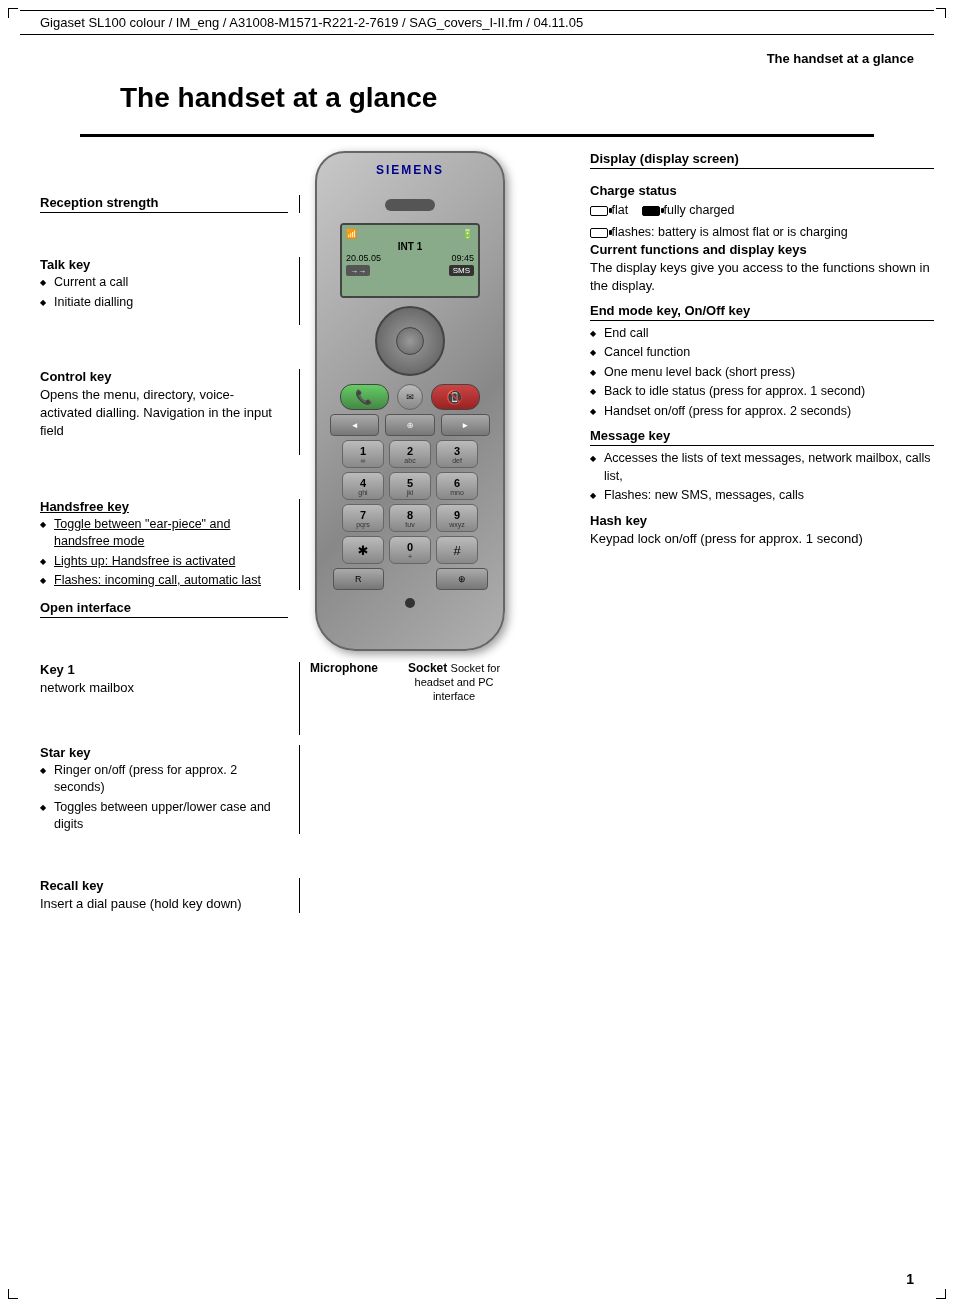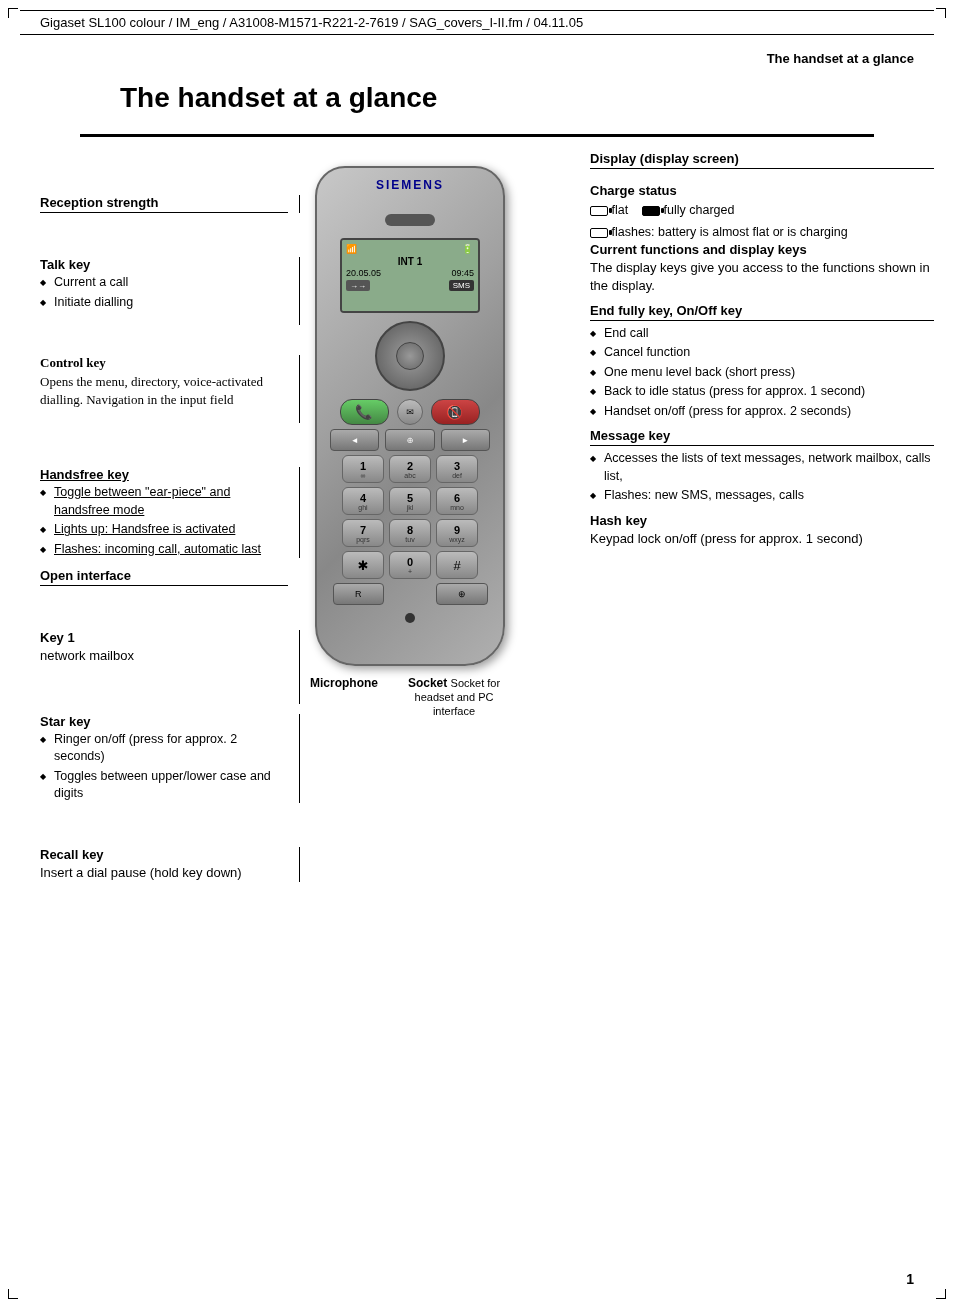--- a/index.html
+++ b/index.html
@@ -104,21 +104,20 @@
       font-size: 13px;
       border-bottom: 1px solid #000;
       padding-bottom: 2px;
       margin-bottom: 14px;
     }
 
     
     .phone-container {
       position: relative;
       width: 220px;
-      margin-top: 15px;
     }
 
     
     .phone-body {
       width: 190px;
       margin: 0 auto;
       background: linear-gradient(135deg, #c8c8c8 0%, #a0a0a0 40%, #888 60%, #b0b0b0 100%);
       border-radius: 30px 30px 40px 40px;
       min-height: 500px;
       position: relative;
@@ -460,21 +459,21 @@
     </div>
 
     <div class="section-block annot-group" style="padding-right: 12px; padding-bottom: 6px;">
       <div class="section-sublabel">Talk key</div>
       <ul class="bullet-list">
         <li>Current a call</li>
         <li>Initiate dialling</li>
       </ul>
     </div>
 
-    <div class="section-block annot-group" style="padding-right: 20px; padding-bottom: 6px; margin-top: 30px; font-family: Liberation Serif, serif;">
+    <div class="section-block annot-group" style="padding-right: 20px; padding-bottom: 6px; margin-top: 44px;">
       <div class="section-sublabel">Control key</div>
       <div class="section-text">Opens the menu, directory, voice-activated dialling. Navigation in the input field</div>
     </div>
 
     <div class="section-block annot-group" style="padding-right: 24px; text-decoration: underline;">
       <div class="section-sublabel">Handsfree key</div>
       <ul class="bullet-list">
         <li>Toggle between "ear-piece" and handsfree mode</li>
         <li>Lights up: Handsfree is activated</li>
         <li>Flashes: incoming call, automatic last</li>
@@ -659,21 +658,21 @@
         <span>flashes: battery is almost flat or is charging</span>
       </div>
     </div>
 
     <div class="section-block">
       <div class="section-sublabel">Current functions and display keys</div>
       <div class="section-text">The display keys give you access to the functions shown in the display.</div>
     </div>
 
     <div class="section-block">
-      <div class="section-label">End fully key, On/Off key</div>
+      <div class="section-label">End mode key, On/Off key</div>
       <ul class="bullet-list">
         <li>End call</li>
         <li>Cancel function</li>
         <li>One menu level back (short press)</li>
         <li>Back to idle status (press for approx. 1 second)</li>
         <li>Handset on/off (press for approx. 2 seconds)</li>
       </ul>
     </div>
 
     <div class="section-block">

